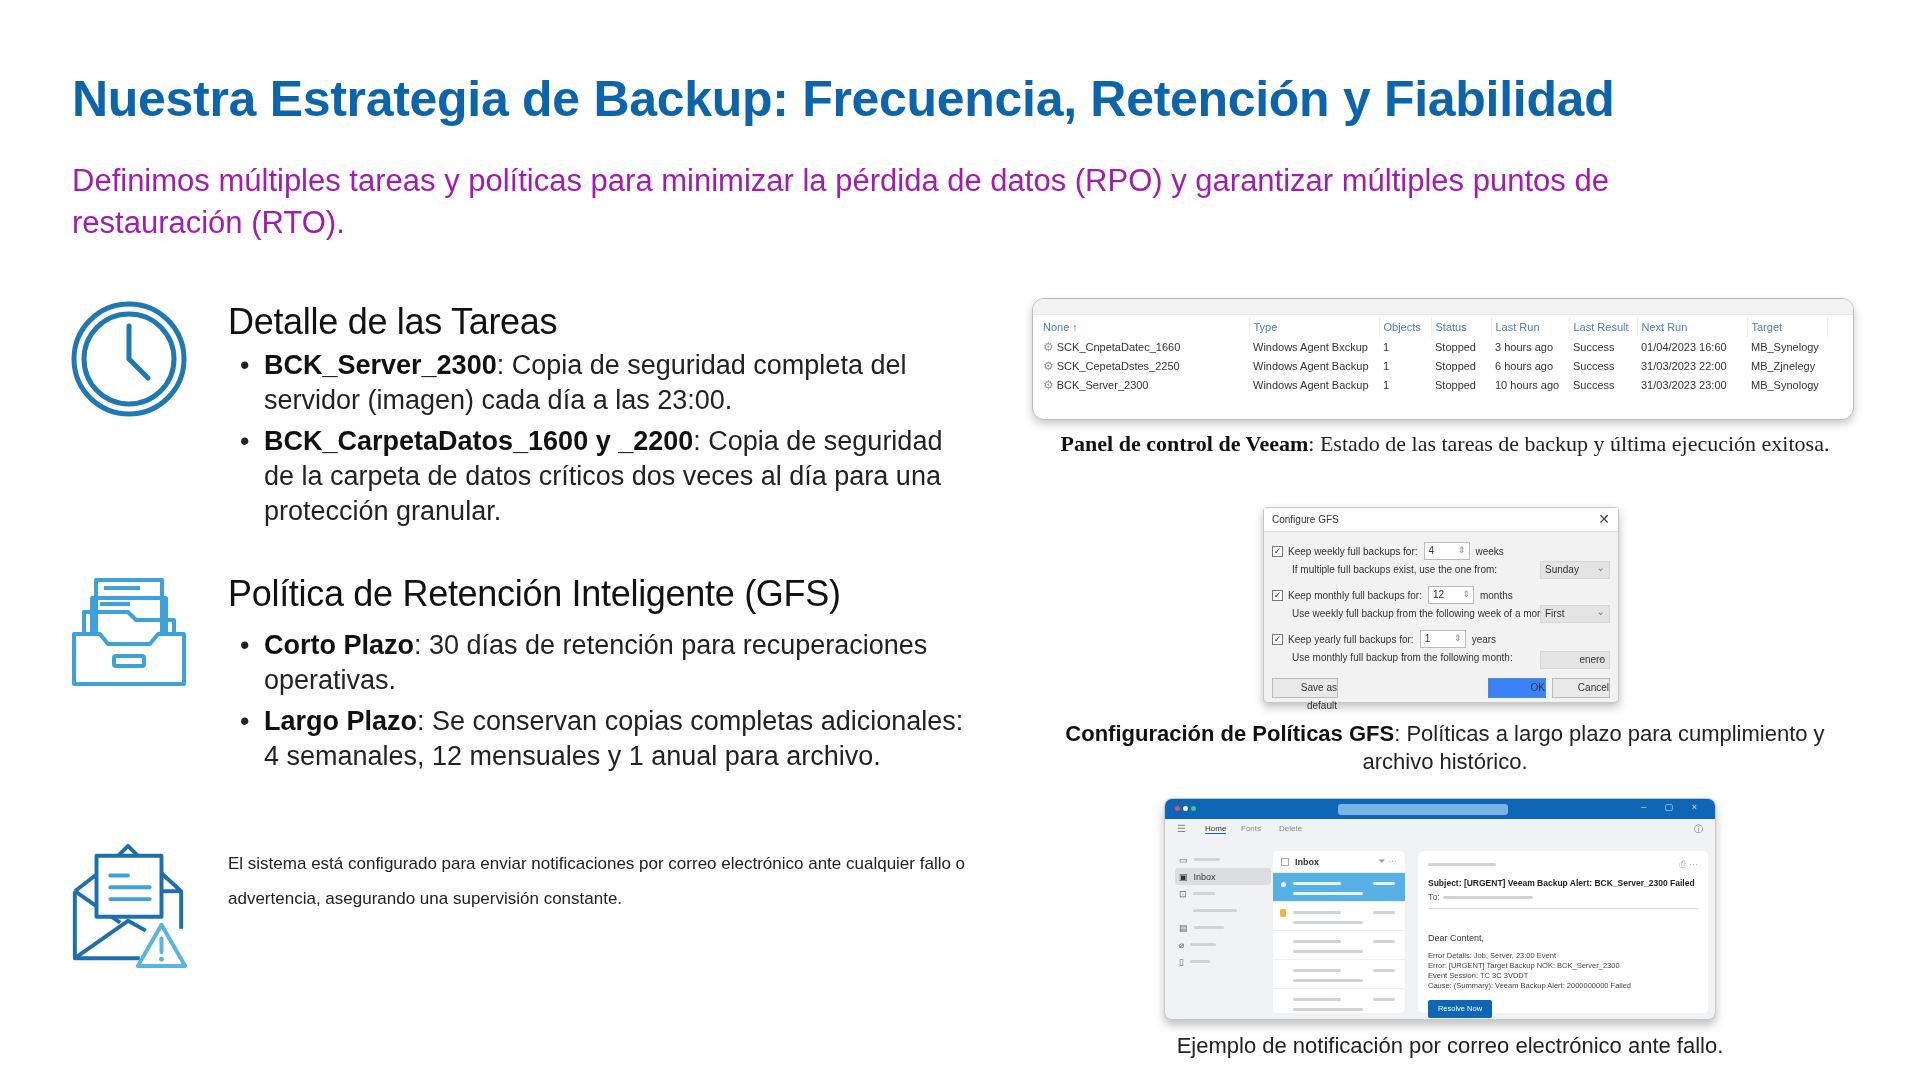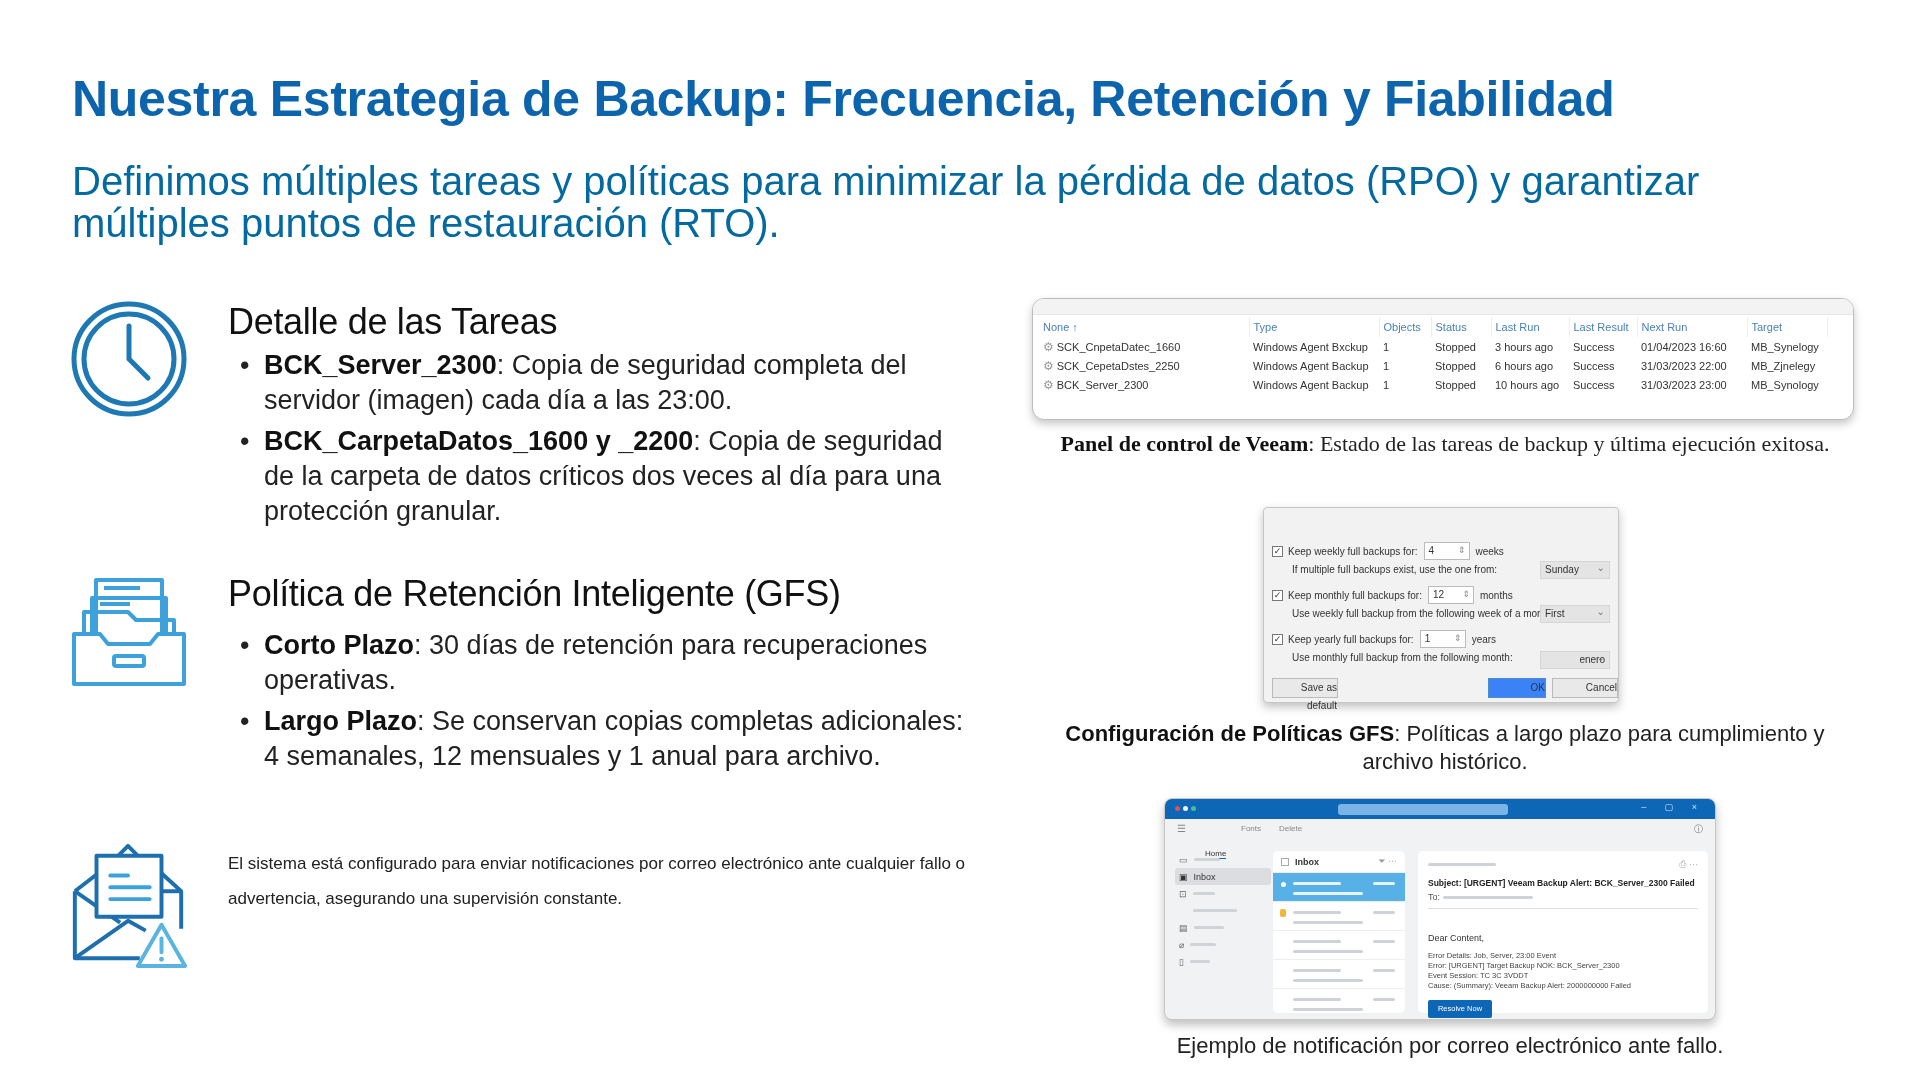--- a/index.html
+++ b/index.html
@@ -1,20 +1,20 @@
 <!DOCTYPE html>
 <html><head>
 <meta charset="utf-8">
 <style>
   * { box-sizing: border-box; margin: 0; padding: 0; }
   html, body { width: 1920px; height: 1080px; background: #ffffff; overflow: hidden; }
   body { font-family: "Liberation Sans", sans-serif; color: #222; position: relative; }
 
   .title { position: absolute; left: 72px; top: 70px; font-size: 50px; font-weight: 700; color: #0c64ad; letter-spacing: -0.3px; white-space: nowrap; }
-  .subtitle { position: absolute; left: 72px; top: 160px; width: 1700px; font-size: 40px; line-height: 42px; color: #0369a1; }
+  .subtitle { position: absolute; left: 72px; top: 160px; width: 1700px; font-size: 31px; line-height: 42px; color: #a21caf; }
 
   .section { position: absolute; left: 70px; width: 900px; }
   .section .icon { position: absolute; left: 0; top: 0; width: 118px; height: 118px; }
   .section .body { position: absolute; left: 158px; top: 0; width: 740px; }
   .section h2 { font-size: 36px; font-weight: 400; color: #111; letter-spacing: -0.3px; line-height: 44px; }
   .section ul { list-style: none; margin-top: 4px; }
   .section li { position: relative; padding-left: 36px; font-size: 27px; line-height: 35px; color: #222; margin-bottom: 6px; }
   .section li::before { content: "•"; position: absolute; left: 12px; top: 0; color: #222; }
   .section li b { font-weight: 700; color: #111; }
   .section p { font-size: 17px; line-height: 35px; color: #222; margin-top: 4px; }
@@ -186,20 +186,24 @@
           <td>MB_Synology</td>
       </tr>
     </tbody>
   </table>
 </div>
 <div class="caption" style="left:1030px; top:430px; width:830px;font-family:Liberation Serif, serif;">
   <b>Panel de control de Veeam</b><span>: Estado de las tareas de backup y última ejecución exitosa.</span>
 </div>
 
 <div class="gfs">
+  <div class="hdr">
+    <span>Configure GFS</span>
+    <span class="x">✕</span>
+  </div>
   <div class="row" style="top:34px;">
     <span class="chk">✓</span>
     <span>Keep weekly full backups for:</span>
     <span class="spin">4</span>
     <span>weeks</span>
   </div>
   <div class="sub" style="top:56px;">If multiple full backups exist, use the one from:</div>
   <div class="sel" style="top:53px;">Sunday</div>
 
   <div class="row" style="top:78px;">
@@ -215,39 +219,39 @@
     <span class="chk">✓</span>
     <span>Keep yearly full backups for:</span>
     <span class="spin">1</span>
     <span>years</span>
   </div>
   <div class="sub" style="top:144px;">Use monthly full backup from the following month:</div>
   <div class="sel" style="top:143px;text-align:right;">enero</div>
 
   <div class="btn" style="left:8px; top:170px; width:66px;">Save as default</div>
   <div class="btn ok" style="left:224px; top:170px; width:58px;">OK</div>
-  <div class="btn" style="left:288px; top:170px; width:66px;">Cancel</div>
+  <div class="btn" style="left:288px; top:170px; width:58px;">Cancel</div>
 </div>
 <div class="caption" style="left:1030px; top:720px; width:830px;">
   <b>Configuración de Políticas GFS</b><span>: Políticas a largo plazo para cumplimiento y archivo histórico.</span>
 </div>
 
 <div class="mail">
   <div class="tbar">
     <div class="dots">
       <span style="background:#e0515a"></span>
         <span style="background:#f2f2f2"></span>
         <span style="background:#48c08a"></span>
     </div>
     <div class="search"></div>
     <div class="winctl">– ▢ ×</div>
   </div>
   <div class="tabs">
     <span class="ham">☰</span>
-    <span class="tab active" style="left:40px;margin-top:25px;">Home</span>
+    <span class="tab active" style="left:40px;">Home</span>
     <span class="tab" style="left:76px;">Fonts</span>
     <span class="tab" style="left:114px;">Delete</span>
     <span class="info">ⓘ</span>
   </div>
   <div class="nav">
     <div class="ni">▭ <span class="bar" style="width:26px"></span></div>
     <div class="ni active">▣ <span>Inbox</span></div>
     <div class="ni">⊡ <span class="bar" style="width:22px"></span></div>
     <div class="ni">
         <span class="bar" style="width:44px; margin-left:14px"></span>

